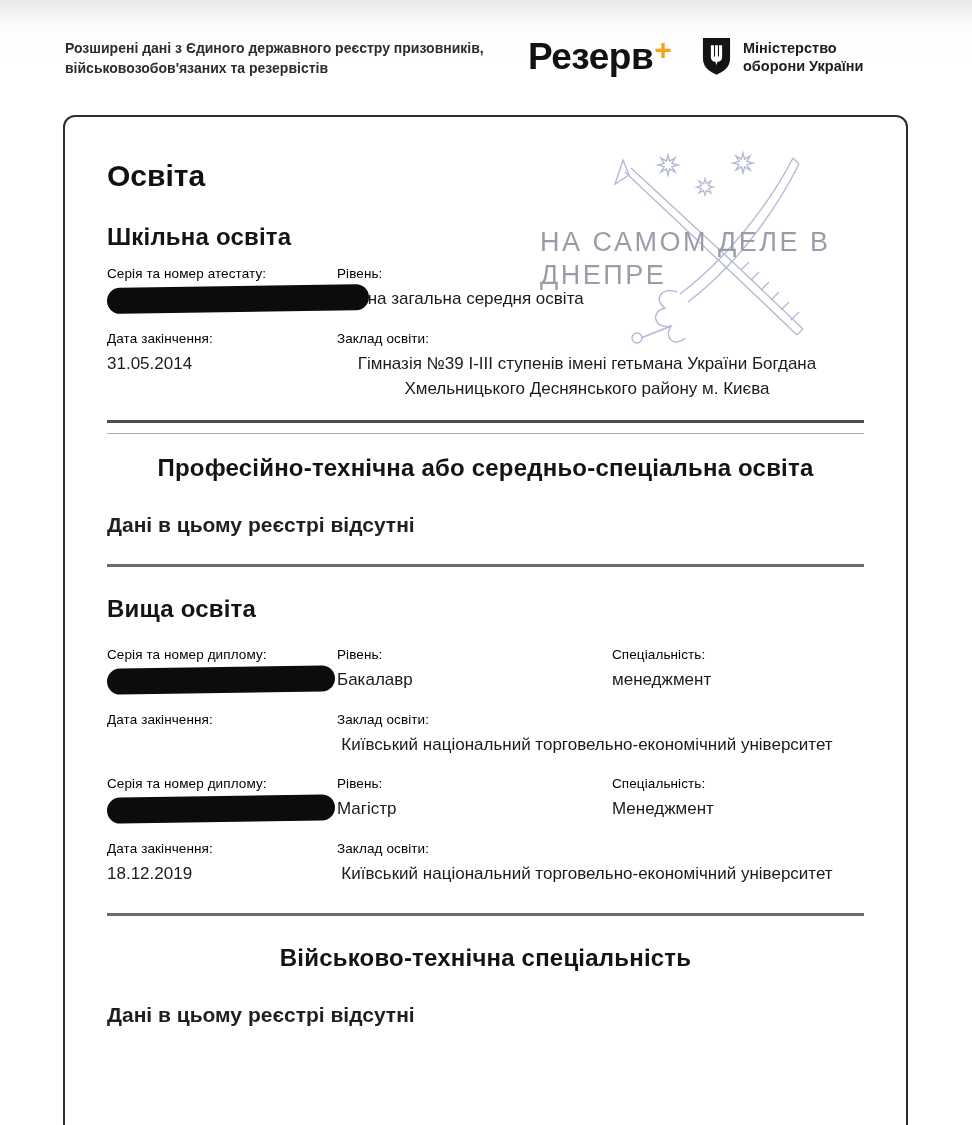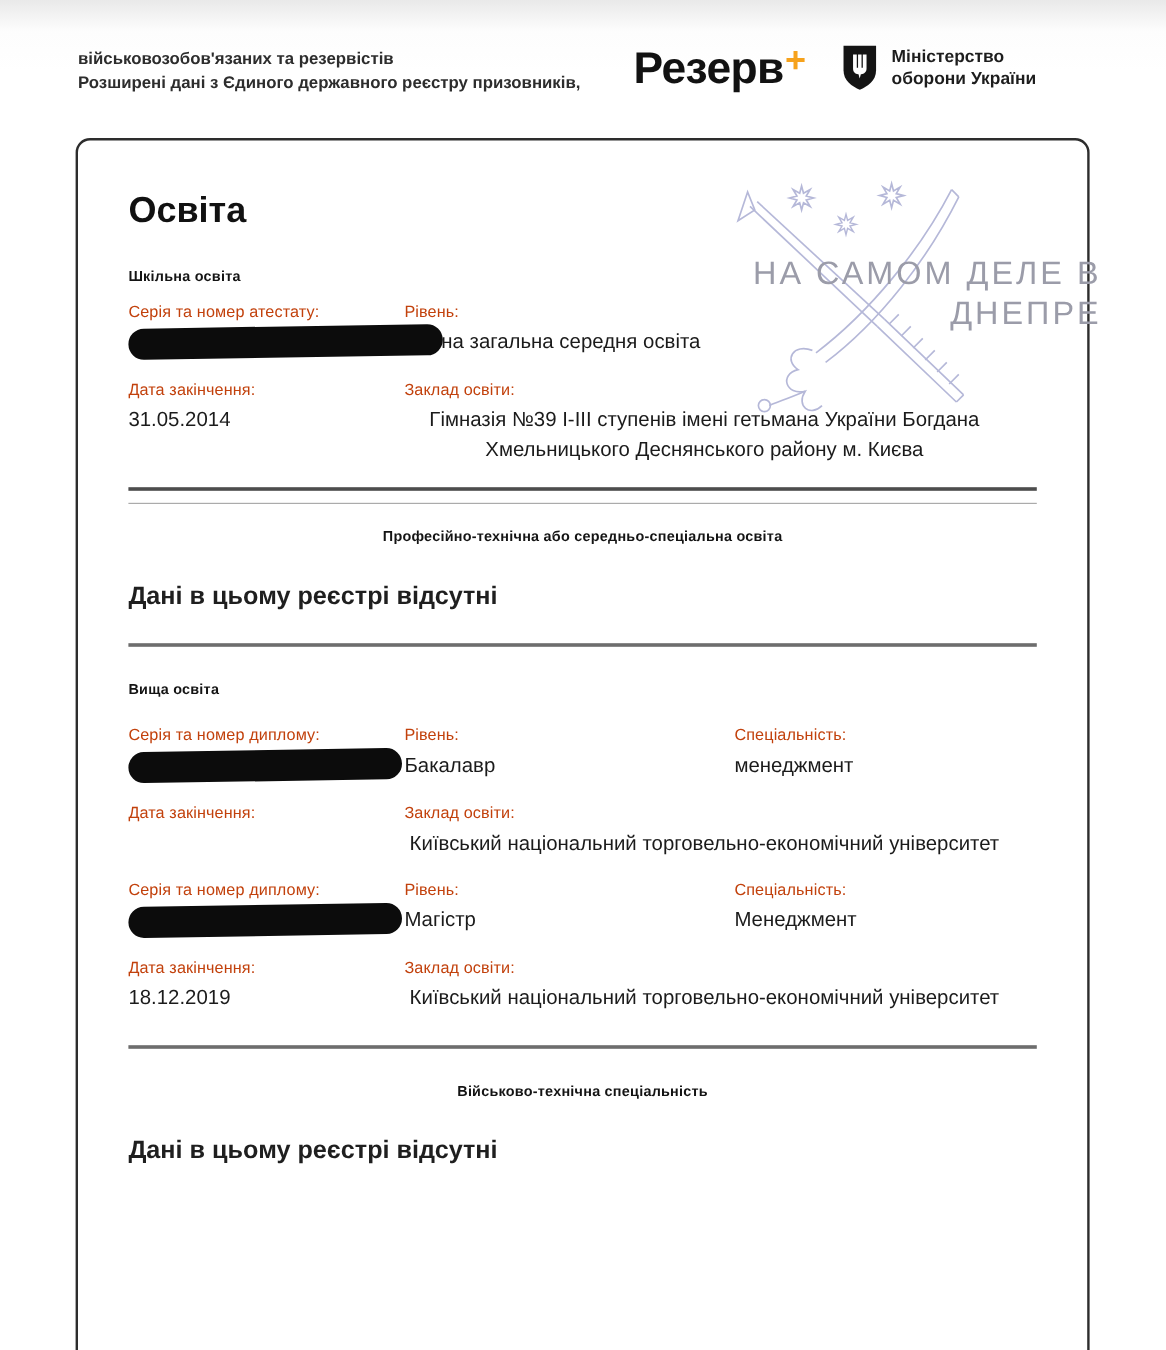--- a/index.html
+++ b/index.html
@@ -35,29 +35,29 @@
     font-size:14.5px; font-weight:700; color:#1d1d1d; line-height:18px; padding-top:2px;
   }
 
   
   .card {
     position:absolute; left:63px; top:115px; width:845px; height:1036px;
     background:#fff; border:2px solid #2d2d2d; border-radius:12px;
     padding:40px 42px 0 42px;
   }
   h1.doc-title { font-size:30px; font-weight:700; color:#111; margin:2px 0 30px; }
-  h2.sec { font-size:12px; font-weight:700; color:#141414; margin:0 0 24px; letter-spacing:0.2px; }
+  h2.sec { font-size:24px; font-weight:700; color:#141414; margin:0 0 24px; letter-spacing:0.2px; }
   h2.sec.tight { margin-bottom:15px; }
   h2.sec.loose { margin-bottom:31px;text-align:center; }
 
   .field-row { display:flex; margin-bottom:19px; }
   .col1 { width:230px; flex:0 0 230px; }
   .col2w { width:275px; flex:0 0 275px; }
   .colrest { flex:1 1 auto; }
-  .flabel { font-size:13.5px; color:#c2410c; margin-bottom:5px; letter-spacing:0.1px; }
+  .flabel { font-size:13.5px; color:#000000; margin-bottom:5px; letter-spacing:0.1px; }
   .fvalue { font-size:17px; font-weight:500; color:#1b1b1b; line-height:25px; }
   .fvalue.wide { max-width:500px;text-align:center; }
   .redacted {
     height:26px; background:#0c0c0c; border-radius:13px;
     transform:rotate(-0.9deg); margin-top:4px;
   }
   .redacted.w1 { width:262px; }
   .redacted.w2 { width:228px; }
 
   .divider-double { margin:12px 0 20px; }
@@ -65,33 +65,33 @@
   .divider-double .thin  { height:1px; background:#ababab; margin-top:10px; }
   .divider { height:3px; background:#6d6d6d; margin:27px 0 28px; }
   .divider.before-military { margin-top:27px; }
 
   .empty-text { font-size:21px; font-weight:700; color:#1f1f1f; margin-bottom:3px; }
 
   
   .wm-graphic { position:absolute; left:545px; top:142px; width:360px; height:205px;
     pointer-events:none; z-index:5; opacity:0.85; }
   .wm-text {
-    position:absolute; left:540px; top:212px; width:378px; text-align:right;
+    position:absolute; left:540px; top:226px; width:378px; text-align:left;
     font-size:27px; line-height:33px; font-weight:300; letter-spacing:2.5px;
     color:#9b9ca9; pointer-events:none; z-index:6; white-space:nowrap;
   }
 </style>
 </head>
 <body>
 
 <div class="page">
 
   <div class="hdr-sub">
+    <div>Розширені дані з Єдиного державного реєстру призовників,</div>
     <div>військовозобов'язаних та резервістів</div>
-    <div>Розширені дані з Єдиного державного реєстру призовників,</div>
   </div>
 
   <div class="brand"><span>Резерв</span><span class="plus">+</span></div>
 
   <div class="ministry">
     <span>
       <svg viewBox="0 0 32 40">
         <path d="M2 1 H30 V22 C30 31.5 22.5 35.8 16 38.8 C9.5 35.8 2 31.5 2 22 Z" fill="#141414"></path>
         <path fill="#ffffff" d="M10.2 8.5 h3.2 v11.5 h1.1 v-11.5 h3 v11.5 h1.1 v-11.5 h3.2 v12.3
           c0 2.6-2 4.7-4.6 4.7 h-0.3 l-1 3.6 -1-3.6 h-0.3 c-2.6 0-4.4-2.1-4.4-4.7 Z"></path>

